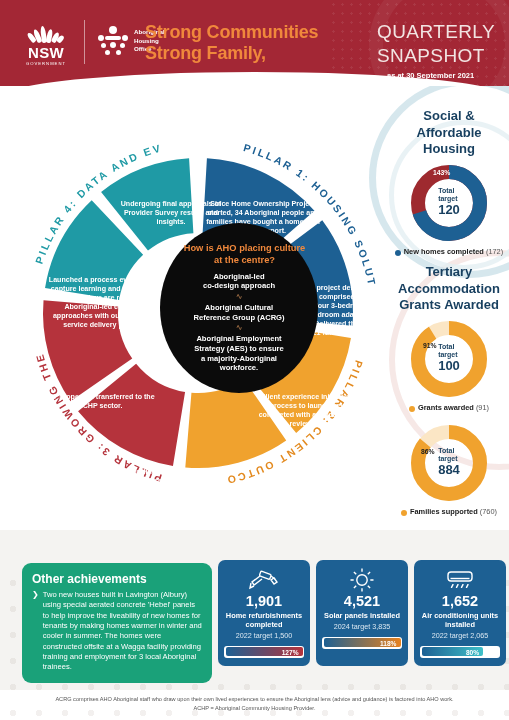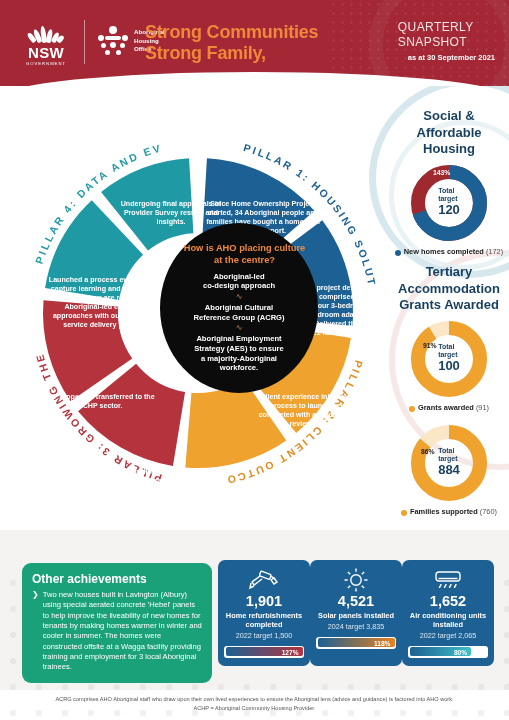--- a/index.html
+++ b/index.html
@@ -46,21 +46,21 @@
   .aho-mark i {
     position:absolute; background:#fff; border-radius:50%;
   }
   .aho-name { color:#fff; font-size:6.2px; font-weight:bold; line-height:1.35; }
   .header-title {
     position:absolute; left:145px; top:22px;
     color:#f0883c; font-size:18px; font-weight:bold; line-height:1.18;
     letter-spacing:-.2px;
   }
   .header-right { position:absolute; right:14px; top:20px; text-align:left; }
-  .qs-line { color:#f2e4e2; font-size:12px; letter-spacing:.4px; line-height:1.25; }
+  .qs-line { color:#f2e4e2; font-size:19px; letter-spacing:.4px; line-height:1.25; }
   .qs-date { color:#fff; font-size:7.5px; font-weight:bold; margin-top:3px;margin-left:10px; }
 
   .header-curve {
     position:absolute; left:0; top:72px; width:509px; height:26px;
     background:#fff; border-radius:50% 50% 0 0 / 100% 100% 0 0;
   }
 
   
   .bg-arc1 {
     position:absolute; right:-60px; top:78px; width:200px; height:200px;
@@ -137,21 +137,21 @@
   .achieve {
     position:absolute; left:22px; top:563px; width:190px;
     background:#1aa179; border-radius:9px; color:#fff; padding:9px 10px 10px 10px;
   }
   .achieve h3 { font-size:12px; font-weight:bold; margin-bottom:4px; }
   .achieve-row { display:flex; gap:4px; }
   .achieve-arrow { font-size:8px; line-height:1.35; flex:none; }
   .achieve p { font-size:7.6px; line-height:1.36; }
 
   
-  .cards { position:absolute; left:218px; top:560px; display:flex; }
+  .cards { position:absolute; left:218px; top:560px; display:flex; gap:6px; }
   .card {
     width:92px; background:#1d6093; border-radius:7px;
     padding:7px 6px 8px 6px; color:#fff; text-align:center;
     display:flex; flex-direction:column; align-items:center;
   }
   .card-icon { height:26px; display:flex; align-items:center; justify-content:center; }
   .card-num { font-size:14.5px; font-weight:bold; line-height:1.1; margin-top:1px; }
   .card-label { font-size:7.4px; font-weight:bold; line-height:1.22; margin-top:1px; }
   .card-target { font-size:7.2px; line-height:1.2; margin-top:3px; color:#dbe8f2; }
   .bar {

